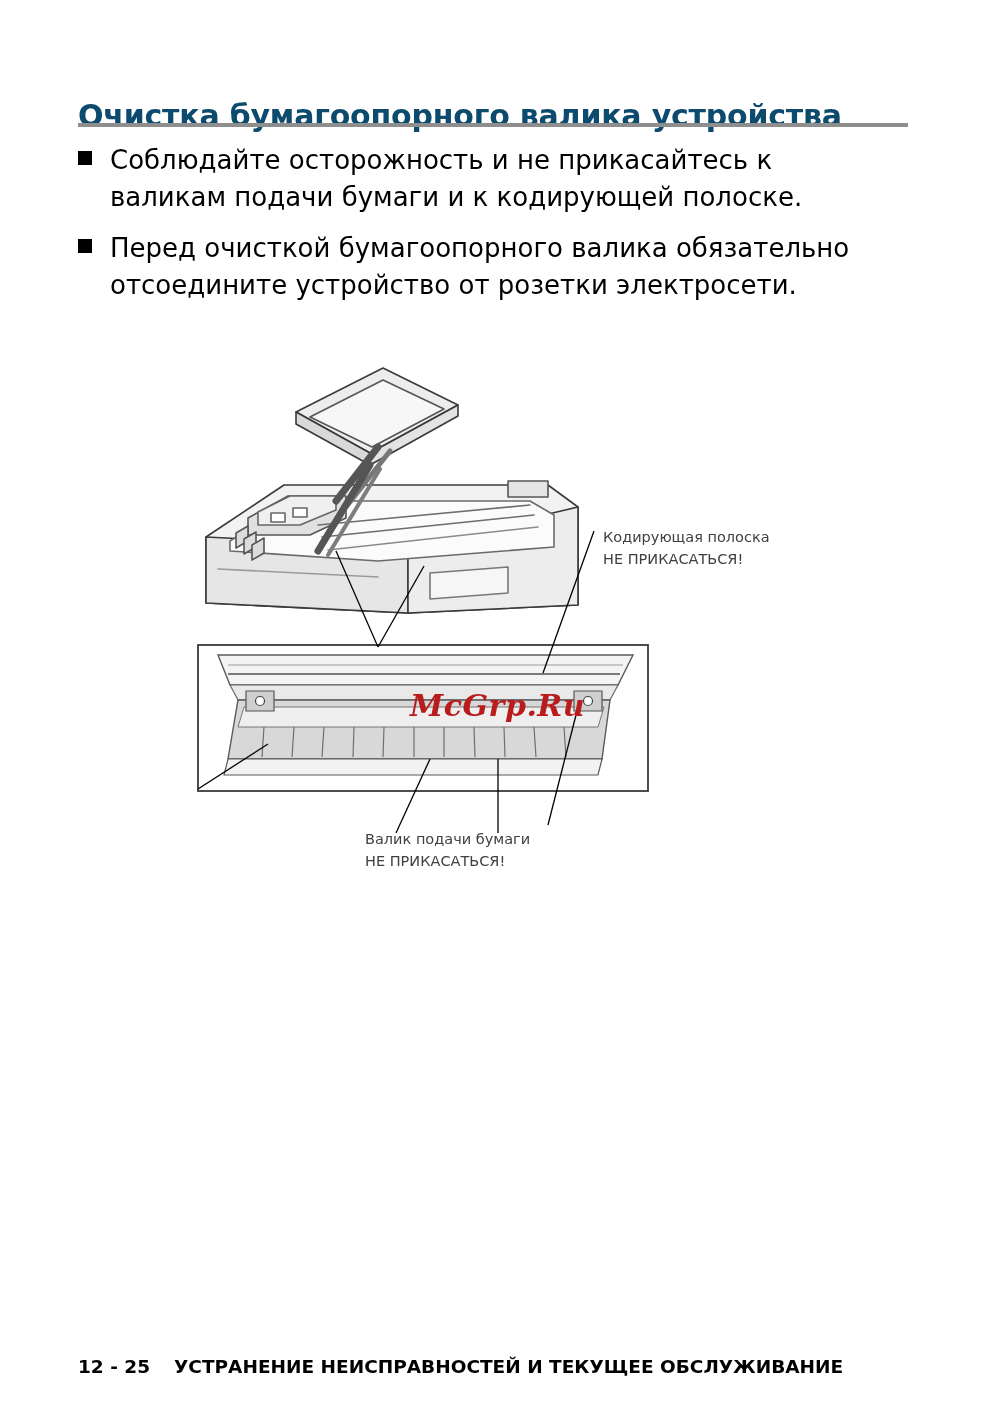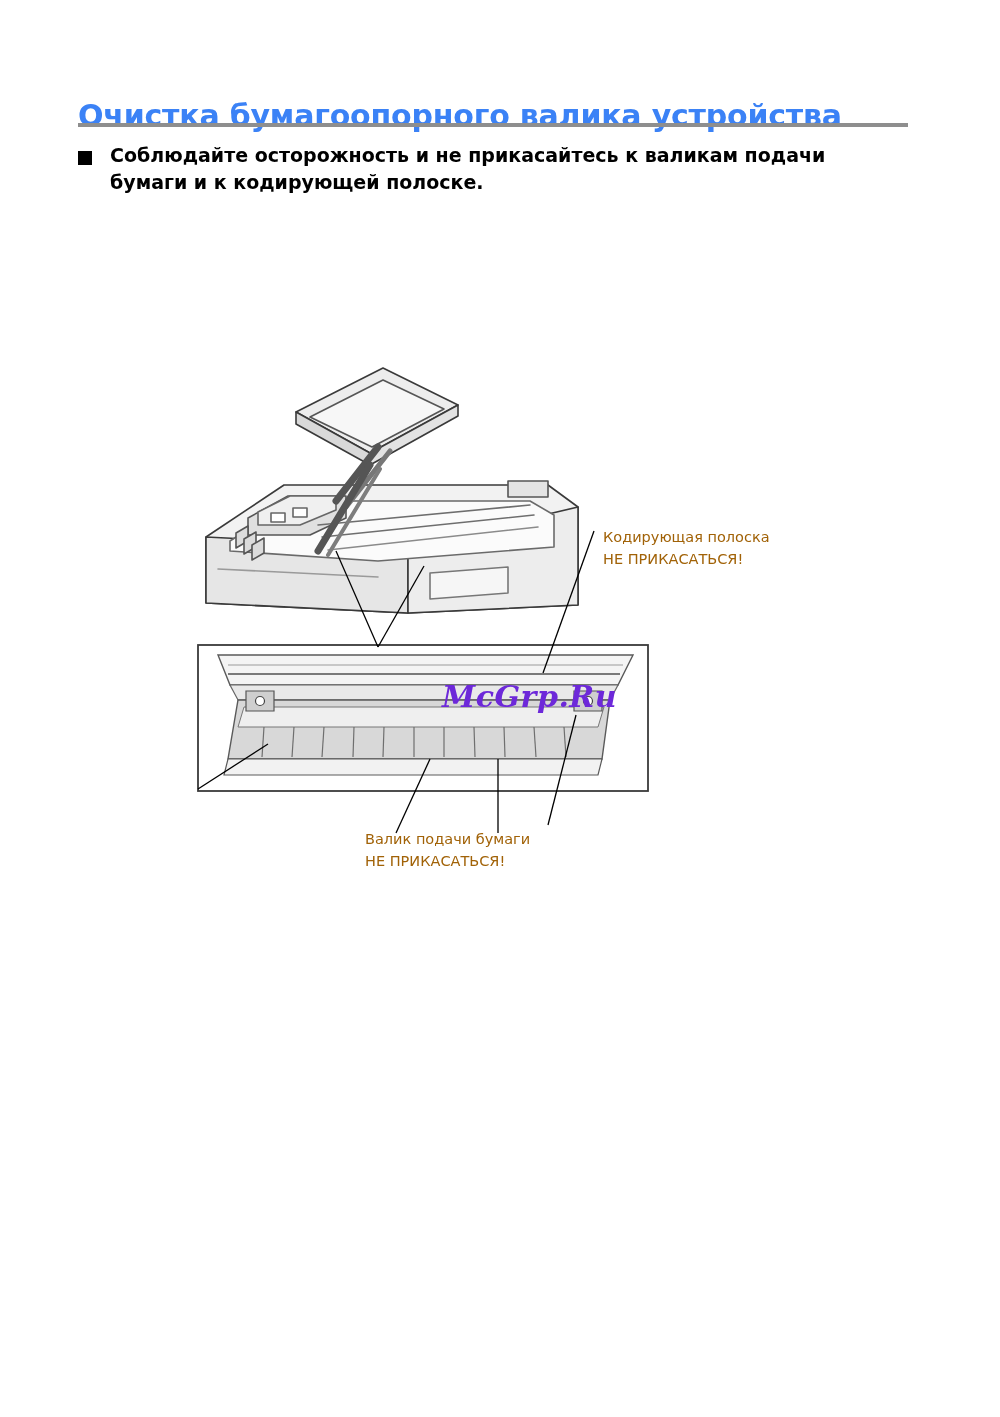--- a/index.html
+++ b/index.html
@@ -22,21 +22,21 @@
     height: 1417px;
   }
   .title {
     position: absolute;
     left: 78px;
     top: 78px;
     width: 830px;
     font-size: 30px;
     font-weight: bold;
     letter-spacing: -0.2px;
-    color: #3b82f6;
+    color: #0c4a6e;
   }
   .title-rule {
     position: absolute;
     left: 78px;
     top: 123px;
     width: 830px;
     height: 4px;
     background: #8e8e8e;
   }
   .bullets {
@@ -52,55 +52,53 @@
   }
   .bullet-mark {
     width: 14px;
     height: 14px;
     background: #000;
     margin-top: 9px;
     margin-right: 18px;
     flex: 0 0 auto;
   }
   .bullet-text {
-    font-size: 19px;
+    font-size: 26px;
     line-height: 1.42;
     max-width: 770px;
-    font-weight: bold;
   }
 
   
   .figure {
     position: absolute;
     left: 78px;
     top: 355px;
     width: 830px;
     height: 540px;
   }
   .figure svg {
     display: block;
   }
   .watermark {
     position: absolute;
     left: 332px;
-    top: 324px;
+    top: 333px;
     font-family: "DejaVu Serif", serif;
     font-style: italic;
     font-size: 30px;
     font-weight: bold;
-    color: #6d28d9;
+    color: #b91c1c;
     letter-spacing: 0.5px;
-    margin-left: 32px;
   }
 
   .callout {
     position: absolute;
     font-size: 14.5px;
     line-height: 1.5;
-    color: #a16207;
+    color: #404040;
     white-space: pre-line;
   }
   .callout .warn {
     display: block;
   }
   .callout-strip {
     left: 525px;
     top: 150px;
   }
   .callout-platen {
@@ -136,20 +134,24 @@
 
 <div class="page">
 
   <h1 class="title">Очистка бумагоопорного валика устройства</h1>
   <div class="title-rule"></div>
 
   <div class="bullets">
     <div class="bullet-row">
       <span class="bullet-mark"></span>
       <span class="bullet-text">Соблюдайте осторожность и не прикасайтесь к валикам подачи бумаги и к кодирующей полоске.</span>
+    </div>
+    <div class="bullet-row">
+      <span class="bullet-mark"></span>
+      <span class="bullet-text">Перед очисткой бумагоопорного валика обязательно отсоедините устройство от розетки электросети.</span>
     </div>
   </div>
 
   <div class="figure">
     <svg width="830" height="540" viewBox="0 0 830 540">
       <g fill="none" stroke="#3a3a3a" stroke-width="1.6" stroke-linejoin="round" stroke-linecap="round">
 
         <path d="M218 57 L305 13 L380 50 L292 98 Z" fill="#ededed"></path>
         <path d="M218 57 L218 69 L292 110 L292 98 Z" fill="#d9d9d9"></path>
         <path d="M292 98 L380 50 L380 61 L292 110 Z" fill="#e3e3e3"></path>
@@ -241,14 +243,18 @@
       <span class="warn">НЕ ПРИКАСАТЬСЯ!</span>
     </div>
 
 
     <div class="callout callout-feed">
       <span>Валик подачи бумаги</span>
       <span class="warn">НЕ ПРИКАСАТЬСЯ!</span>
     </div>
   </div>
 
+  <div class="footer">
+    <span class="footer-page">12 - 25</span>
+    <span class="footer-text">УСТРАНЕНИЕ НЕИСПРАВНОСТЕЙ И ТЕКУЩЕЕ ОБСЛУЖИВАНИЕ</span>
+  </div>
 
 </div>
 
 </body></html>

